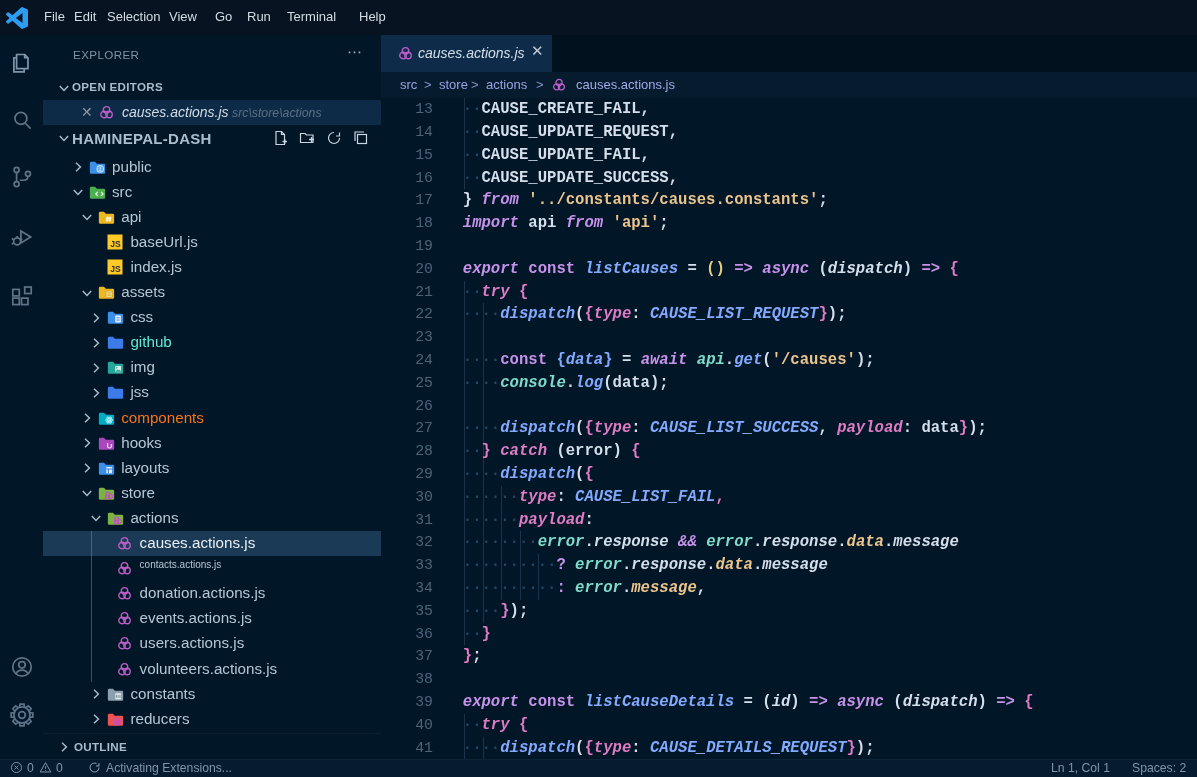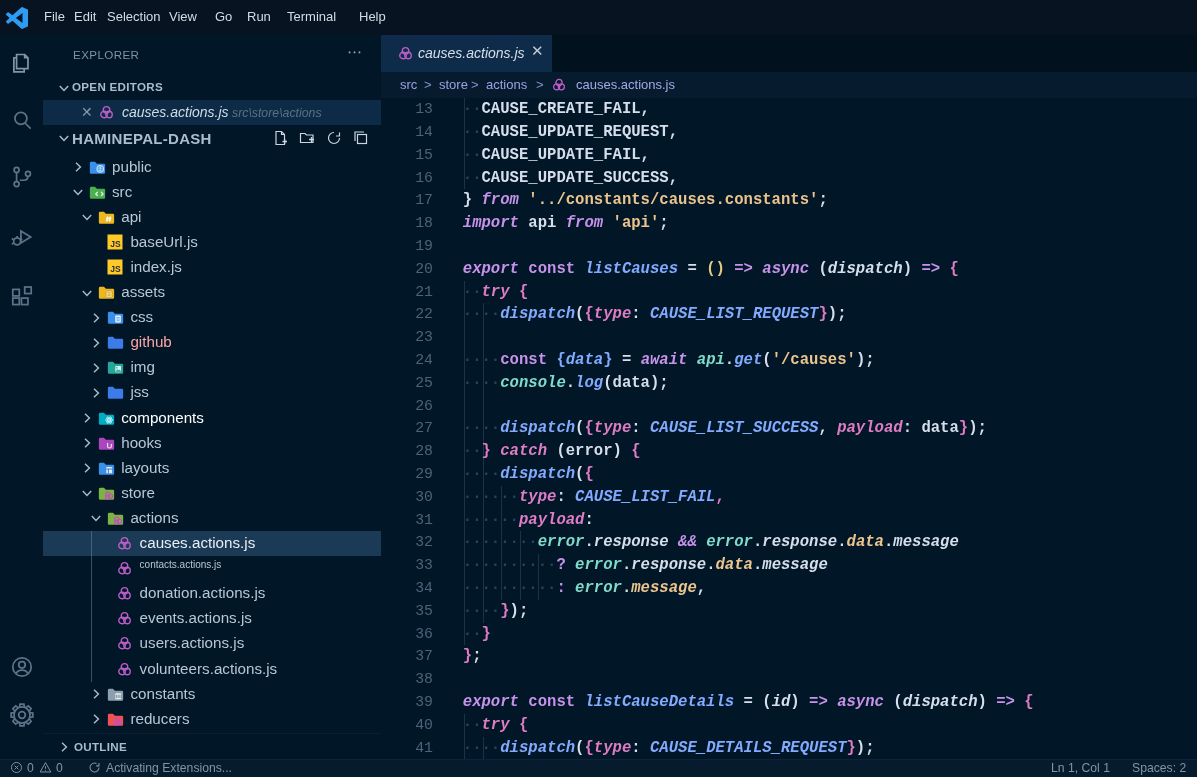--- a/index.html
+++ b/index.html
@@ -171,21 +171,21 @@
       </svg></div>
     <div style="position:absolute;left:87.4px;top:3px;font-size:15.2px;color:#b7c7d5;">css</div>
   </div>
 <div style="position:absolute;left:43px;top:330.2px;width:338px;height:25.1px;">
     <div style="position:absolute;left:45.4px;top:4.5px;"><svg width="16" height="16" viewBox="0 0 16 16">
         <path d="M6 3.8 L10.4 8 L6 12.2" stroke="#a9bac9" stroke-width="1.5" fill="none"></path>
       </svg></div>
     <div style="position:absolute;left:63.9px;top:4px;"><svg width="17" height="17" viewBox="0 0 16 16">
         <path d="M0.8 3.9 Q0.8 2.7 2 2.7 L5.6 2.7 L7.4 4.5 L14 4.5 Q15.2 4.5 15.2 5.7 L15.2 12.6 Q15.2 13.8 14 13.8 L2 13.8 Q0.8 13.8 0.8 12.6 Z" fill="#3d7be8"></path>
       </svg></div>
-    <div style="position:absolute;left:87.4px;top:3px;font-size:15.2px;color:#fca5a5;">github</div>
+    <div style="position:absolute;left:87.4px;top:3px;font-size:15.2px;color:#5eead4;">github</div>
   </div>
 <div style="position:absolute;left:43px;top:355.3px;width:338px;height:25.1px;">
     <div style="position:absolute;left:45.4px;top:4.5px;"><svg width="16" height="16" viewBox="0 0 16 16">
         <path d="M6 3.8 L10.4 8 L6 12.2" stroke="#a9bac9" stroke-width="1.5" fill="none"></path>
       </svg></div>
     <div style="position:absolute;left:63.9px;top:4px;"><svg width="17" height="17" viewBox="0 0 16 16">
         <path d="M0.8 3.9 Q0.8 2.7 2 2.7 L5.6 2.7 L7.4 4.5 L14 4.5 Q15.2 4.5 15.2 5.7 L15.2 12.6 Q15.2 13.8 14 13.8 L2 13.8 Q0.8 13.8 0.8 12.6 Z" fill="#26a69a"></path>
         <rect x="7.8" y="6.6" width="5.4" height="5.8" rx="0.7" fill="#d9efe9"></rect>
         <circle cx="9.3" cy="8.3" r="0.7" fill="#26a69a"></circle>
         <path d="M8.2 11.6 L10 9.6 L11.2 10.8 L12 10 L13 11.2 V12 H8.2 Z" fill="#26a69a"></path>
@@ -207,21 +207,21 @@
       </svg></div>
     <div style="position:absolute;left:54.7px;top:4px;"><svg width="17" height="17" viewBox="0 0 16 16">
         <path d="M0.8 3.9 Q0.8 2.7 2 2.7 L5.6 2.7 L7.4 4.5 L14 4.5 Q15.2 4.5 15.2 5.7 L15.2 12.6 Q15.2 13.8 14 13.8 L2 13.8 Q0.8 13.8 0.8 12.6 Z" fill="#00acc1"></path>
         <g stroke="#bdf3ff" stroke-width="0.8" fill="none">
           <ellipse cx="10.5" cy="9.5" rx="3.4" ry="1.4"></ellipse>
           <ellipse cx="10.5" cy="9.5" rx="3.4" ry="1.4" transform="rotate(60 10.5 9.5)"></ellipse>
           <ellipse cx="10.5" cy="9.5" rx="3.4" ry="1.4" transform="rotate(120 10.5 9.5)"></ellipse>
         </g>
         <circle cx="10.5" cy="9.5" r="0.9" fill="#bdf3ff"></circle>
       </svg></div>
-    <div style="position:absolute;left:78.2px;top:3px;font-size:15.2px;color:#ffffff;">components</div>
+    <div style="position:absolute;left:78.2px;top:3px;font-size:15.2px;color:#f97316;">components</div>
   </div>
 <div style="position:absolute;left:43px;top:430.6px;width:338px;height:25.1px;">
     <div style="position:absolute;left:36.2px;top:4.5px;"><svg width="16" height="16" viewBox="0 0 16 16">
         <path d="M6 3.8 L10.4 8 L6 12.2" stroke="#a9bac9" stroke-width="1.5" fill="none"></path>
       </svg></div>
     <div style="position:absolute;left:54.7px;top:4px;"><svg width="17" height="17" viewBox="0 0 16 16">
         <path d="M0.8 3.9 Q0.8 2.7 2 2.7 L5.6 2.7 L7.4 4.5 L14 4.5 Q15.2 4.5 15.2 5.7 L15.2 12.6 Q15.2 13.8 14 13.8 L2 13.8 Q0.8 13.8 0.8 12.6 Z" fill="#ab47bc"></path>
         <path d="M9 7.5 V10.5 Q9 12.2 10.8 12.2 Q12.6 12.2 12.6 10.5 V9.8" stroke="#f3dcf7" stroke-width="1.1" fill="none"></path>
         <circle cx="12.6" cy="9.3" r="0.8" fill="#f3dcf7"></circle>
       </svg></div>

